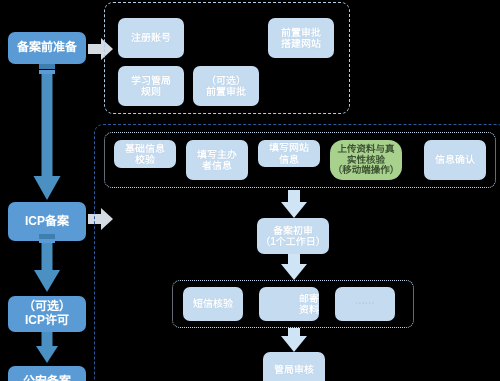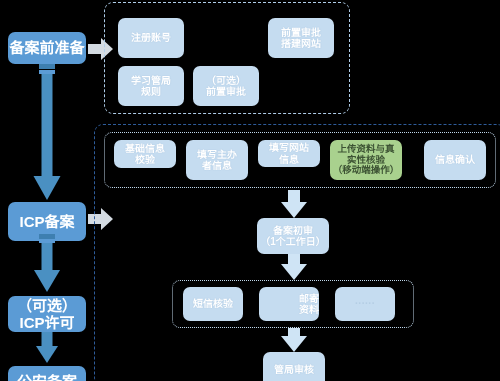--- a/index.html
+++ b/index.html
@@ -30,21 +30,21 @@
     border-radius: 6px;
     line-height: 1.15;
     white-space: pre-line;
     overflow: hidden;
   }
 
   
   .node.stage {
     background: #5B9BD5;
     color: #ffffff;
-    font-size: 15px;
+    font-size: 12px;
     font-weight: 600;
     border-radius: 7px;
   }
 
   
   .node.step {
     background: #C5DCF0;
     color: #ffffff;
     font-size: 10px;
     font-weight: 700;
@@ -53,20 +53,21 @@
   }
   .node.step.muted {
     color: #B4CEE4;
     text-shadow: none;
   }
   .node.step.green {
     background: #A9D18E;
     color: #3C5233;
     text-shadow: none;
     font-size: 9.5px;
+    border-radius: 13px;
   }
   .node.step.review {
     font-size: 10px;
   }
 
   
   .group {
     position: absolute;
     box-sizing: border-box;
     border-radius: 9px;

